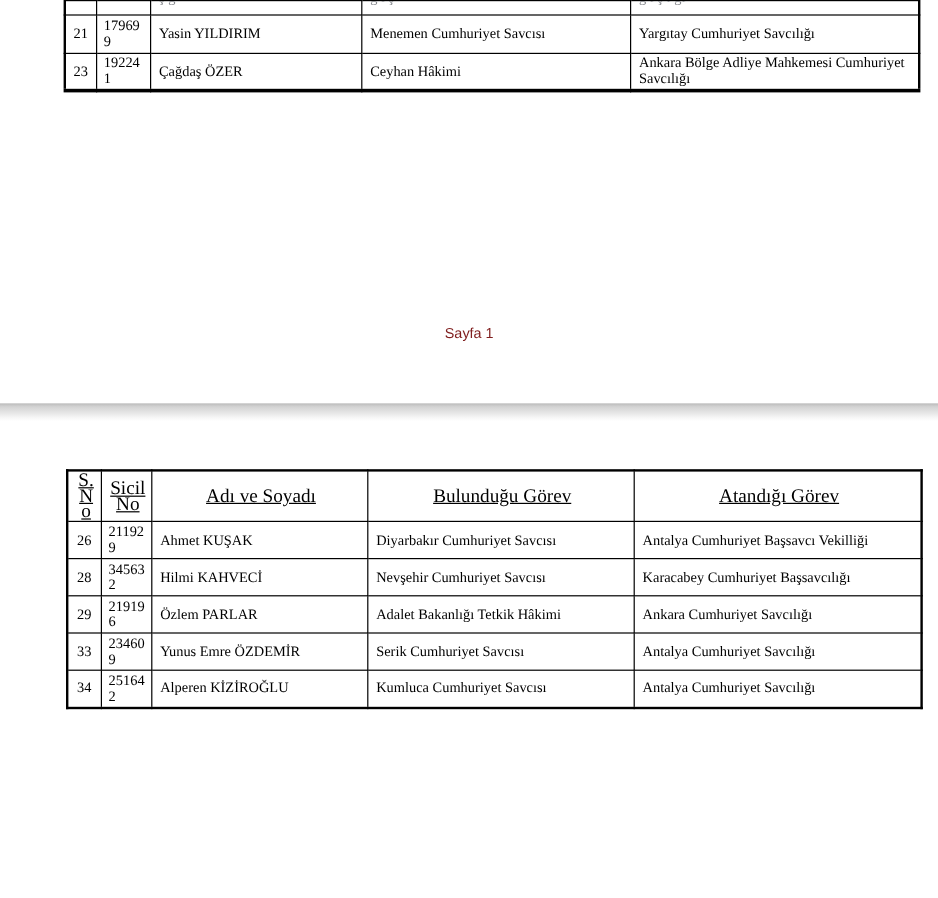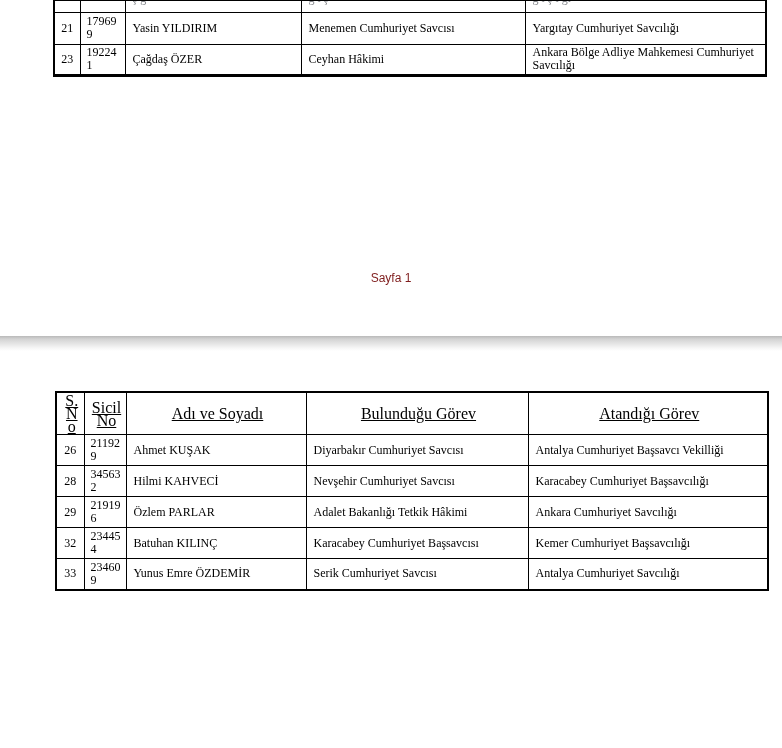--- a/index.html
+++ b/index.html
@@ -129,30 +129,30 @@
     <td>Karacabey Cumhuriyet Başsavcılığı</td>
   </tr>
           <tr class="body-row">
     <td class="c-no">29</td>
     <td class="c-sicil">219196</td>
     <td>Özlem PARLAR</td>
     <td>Adalet Bakanlığı Tetkik Hâkimi</td>
     <td>Ankara Cumhuriyet Savcılığı</td>
   </tr>
           <tr class="body-row">
-    <td class="c-no">32</td>
-    <td class="c-sicil">234454</td>
-    <td>Batuhan KILINÇ</td>
-    <td>Karacabey Cumhuriyet Başsavcısı</td>
-    <td>Kemer Cumhuriyet Başsavcılığı</td>
-  </tr>
-          <tr class="body-row">
     <td class="c-no">33</td>
     <td class="c-sicil">234609</td>
     <td>Yunus Emre ÖZDEMİR</td>
     <td>Serik Cumhuriyet Savcısı</td>
+    <td>Antalya Cumhuriyet Savcılığı</td>
+  </tr>
+          <tr class="body-row">
+    <td class="c-no">34</td>
+    <td class="c-sicil">251642</td>
+    <td>Alperen KİZİROĞLU</td>
+    <td>Kumluca Cumhuriyet Savcısı</td>
     <td>Antalya Cumhuriyet Savcılığı</td>
   </tr>
         </tbody>
     </table>
   </section>
 
 </div>
 
 </body></html>

